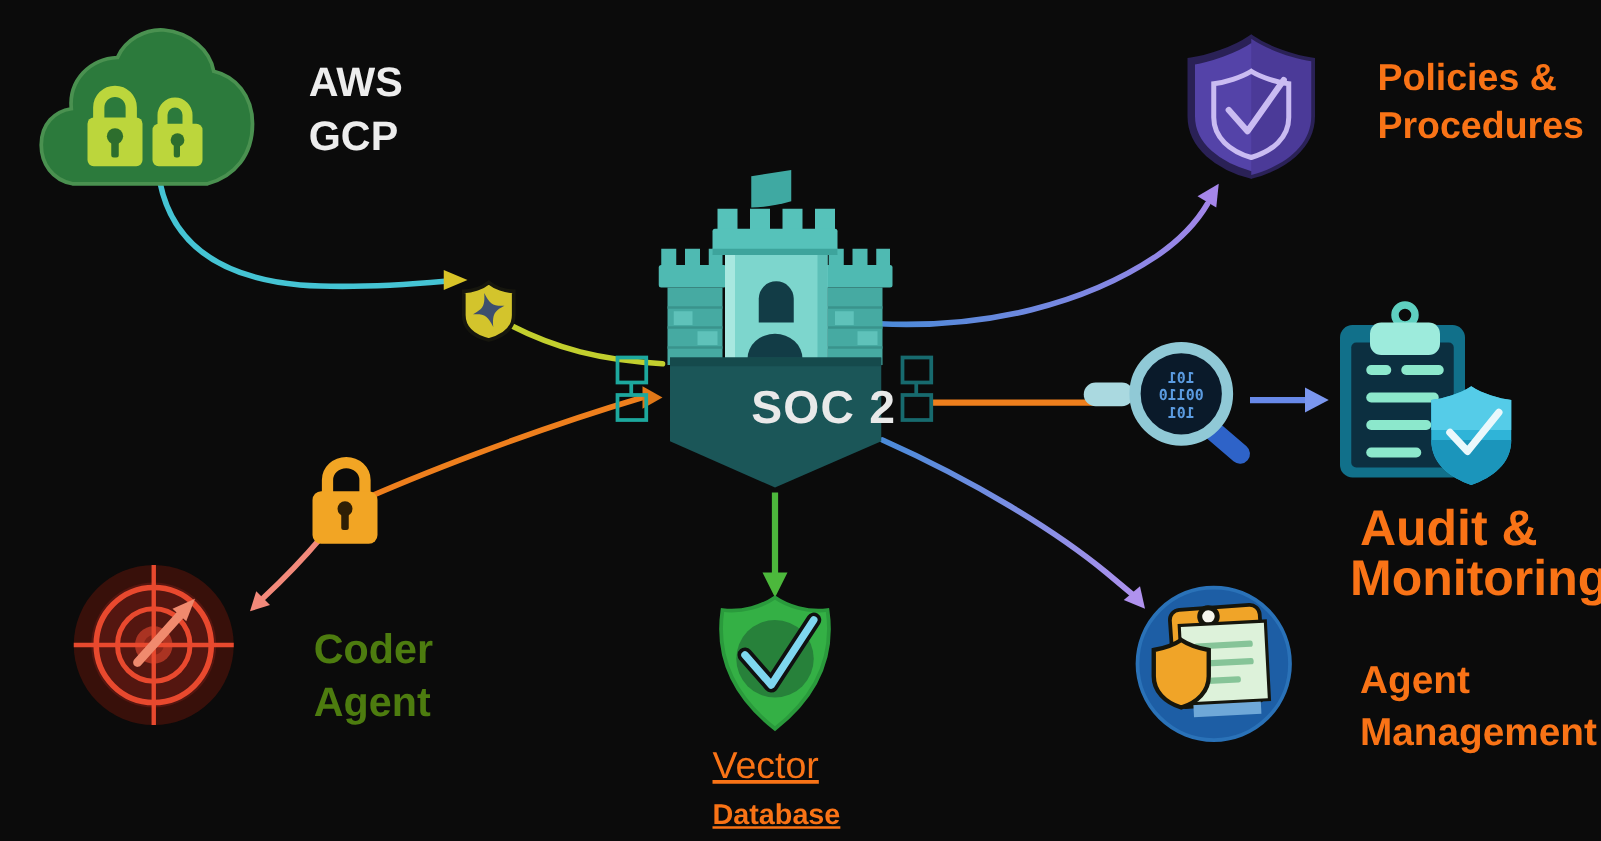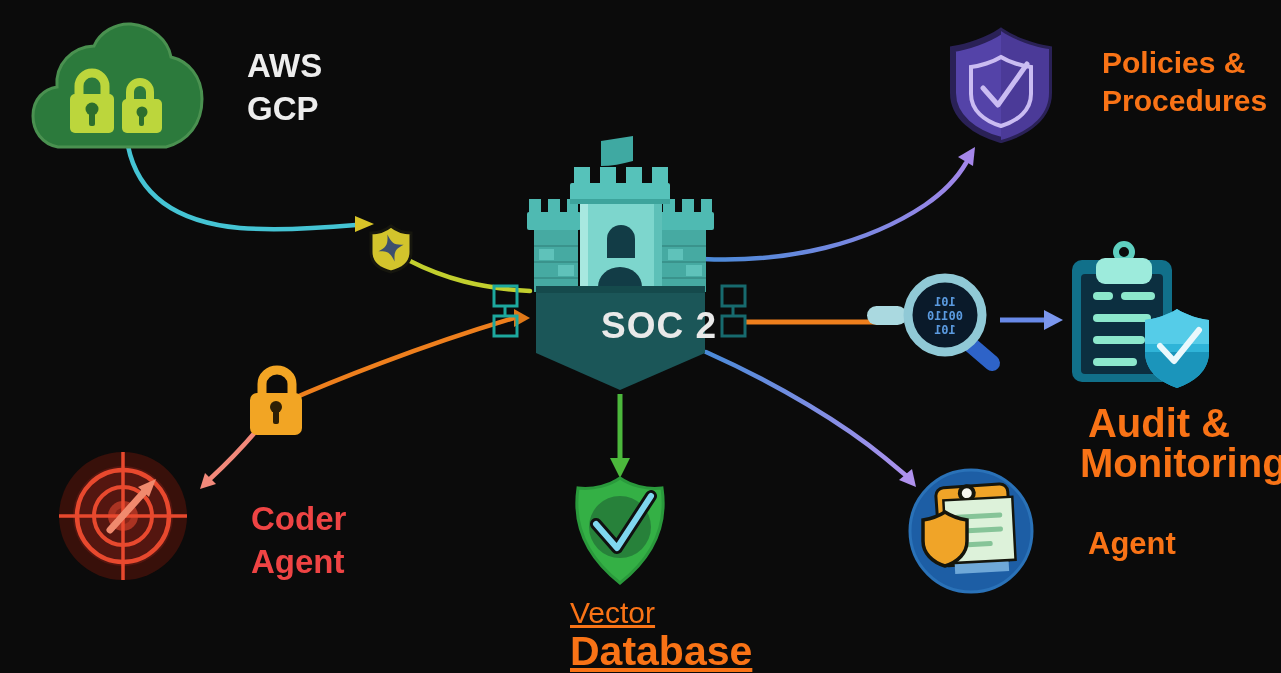--- a/index.html
+++ b/index.html
@@ -7,23 +7,23 @@
     position:relative;width:1281px;height:673px;background:#0b0b0b;
     overflow:hidden;font-family:"Liberation Sans",sans-serif;
   }
   #scene{position:absolute;left:0;top:0;}
   .lbl{position:absolute;color:#f97316;}
   .lbl span{display:block;margin-left:42px;}
   .lbl-cloud{left:205px;top:44px;font-size:33px;font-weight:bold;line-height:43px;color:#ededed;}
   .lbl-policies{left:1060px;top:44px;font-size:30px;font-weight:600;line-height:38px;}
   .lbl-audit{left:1038px;top:403px;width:200px;text-align:center;font-size:40px;font-weight:600;line-height:40px;}
   .lbl-vendor{left:1046px;top:523px;font-size:31px;font-weight:600;line-height:42px;}
-  .lbl-coder{left:209px;top:497px;font-size:33px;font-weight:bold;line-height:43px;color:#ef4444;}
+  .lbl-coder{left:209px;top:497px;font-size:33px;font-weight:bold;line-height:43px;color:#4d7c0f;}
   .lbl-vector{left:528px;top:594px;width:200px;text-align:left;font-size:30px;line-height:38px;text-decoration:underline;}
-  .lbl-vector .bold-line{font-weight:bold;font-size:41px;}
+  .lbl-vector .bold-line{font-weight:bold;font-size:23px;}
   .lbl-soc2{left:552px;top:305px;width:172px;text-align:center;font-size:37px;font-weight:bold;
             letter-spacing:1px;color:#e9e9e9;}
   .binary{
     position:absolute;left:918px;top:295px;width:54px;text-align:center;
     transform:scaleX(-1);color:#5b9be0;font-family:"DejaVu Sans Mono",monospace;
     font-size:12px;font-weight:bold;line-height:14px;
   }
   .binary span{display:block;}
 </style>
 </head>
@@ -276,20 +276,21 @@
   <span>Procedures</span>
 </div>
 
 <div class="lbl lbl-audit">
   <span>Audit &amp;</span>
   <span>Monitoring</span>
 </div>
 
 <div class="lbl lbl-vendor">
   <span>Agent</span>
+  <span>Management</span>
 </div>
 
 <div class="lbl lbl-coder">
   <span>Coder</span>
   <span>Agent</span>
 </div>
 
 <div class="lbl lbl-vector">
   <span>Vector</span>
   <span class="bold-line">Database</span>

